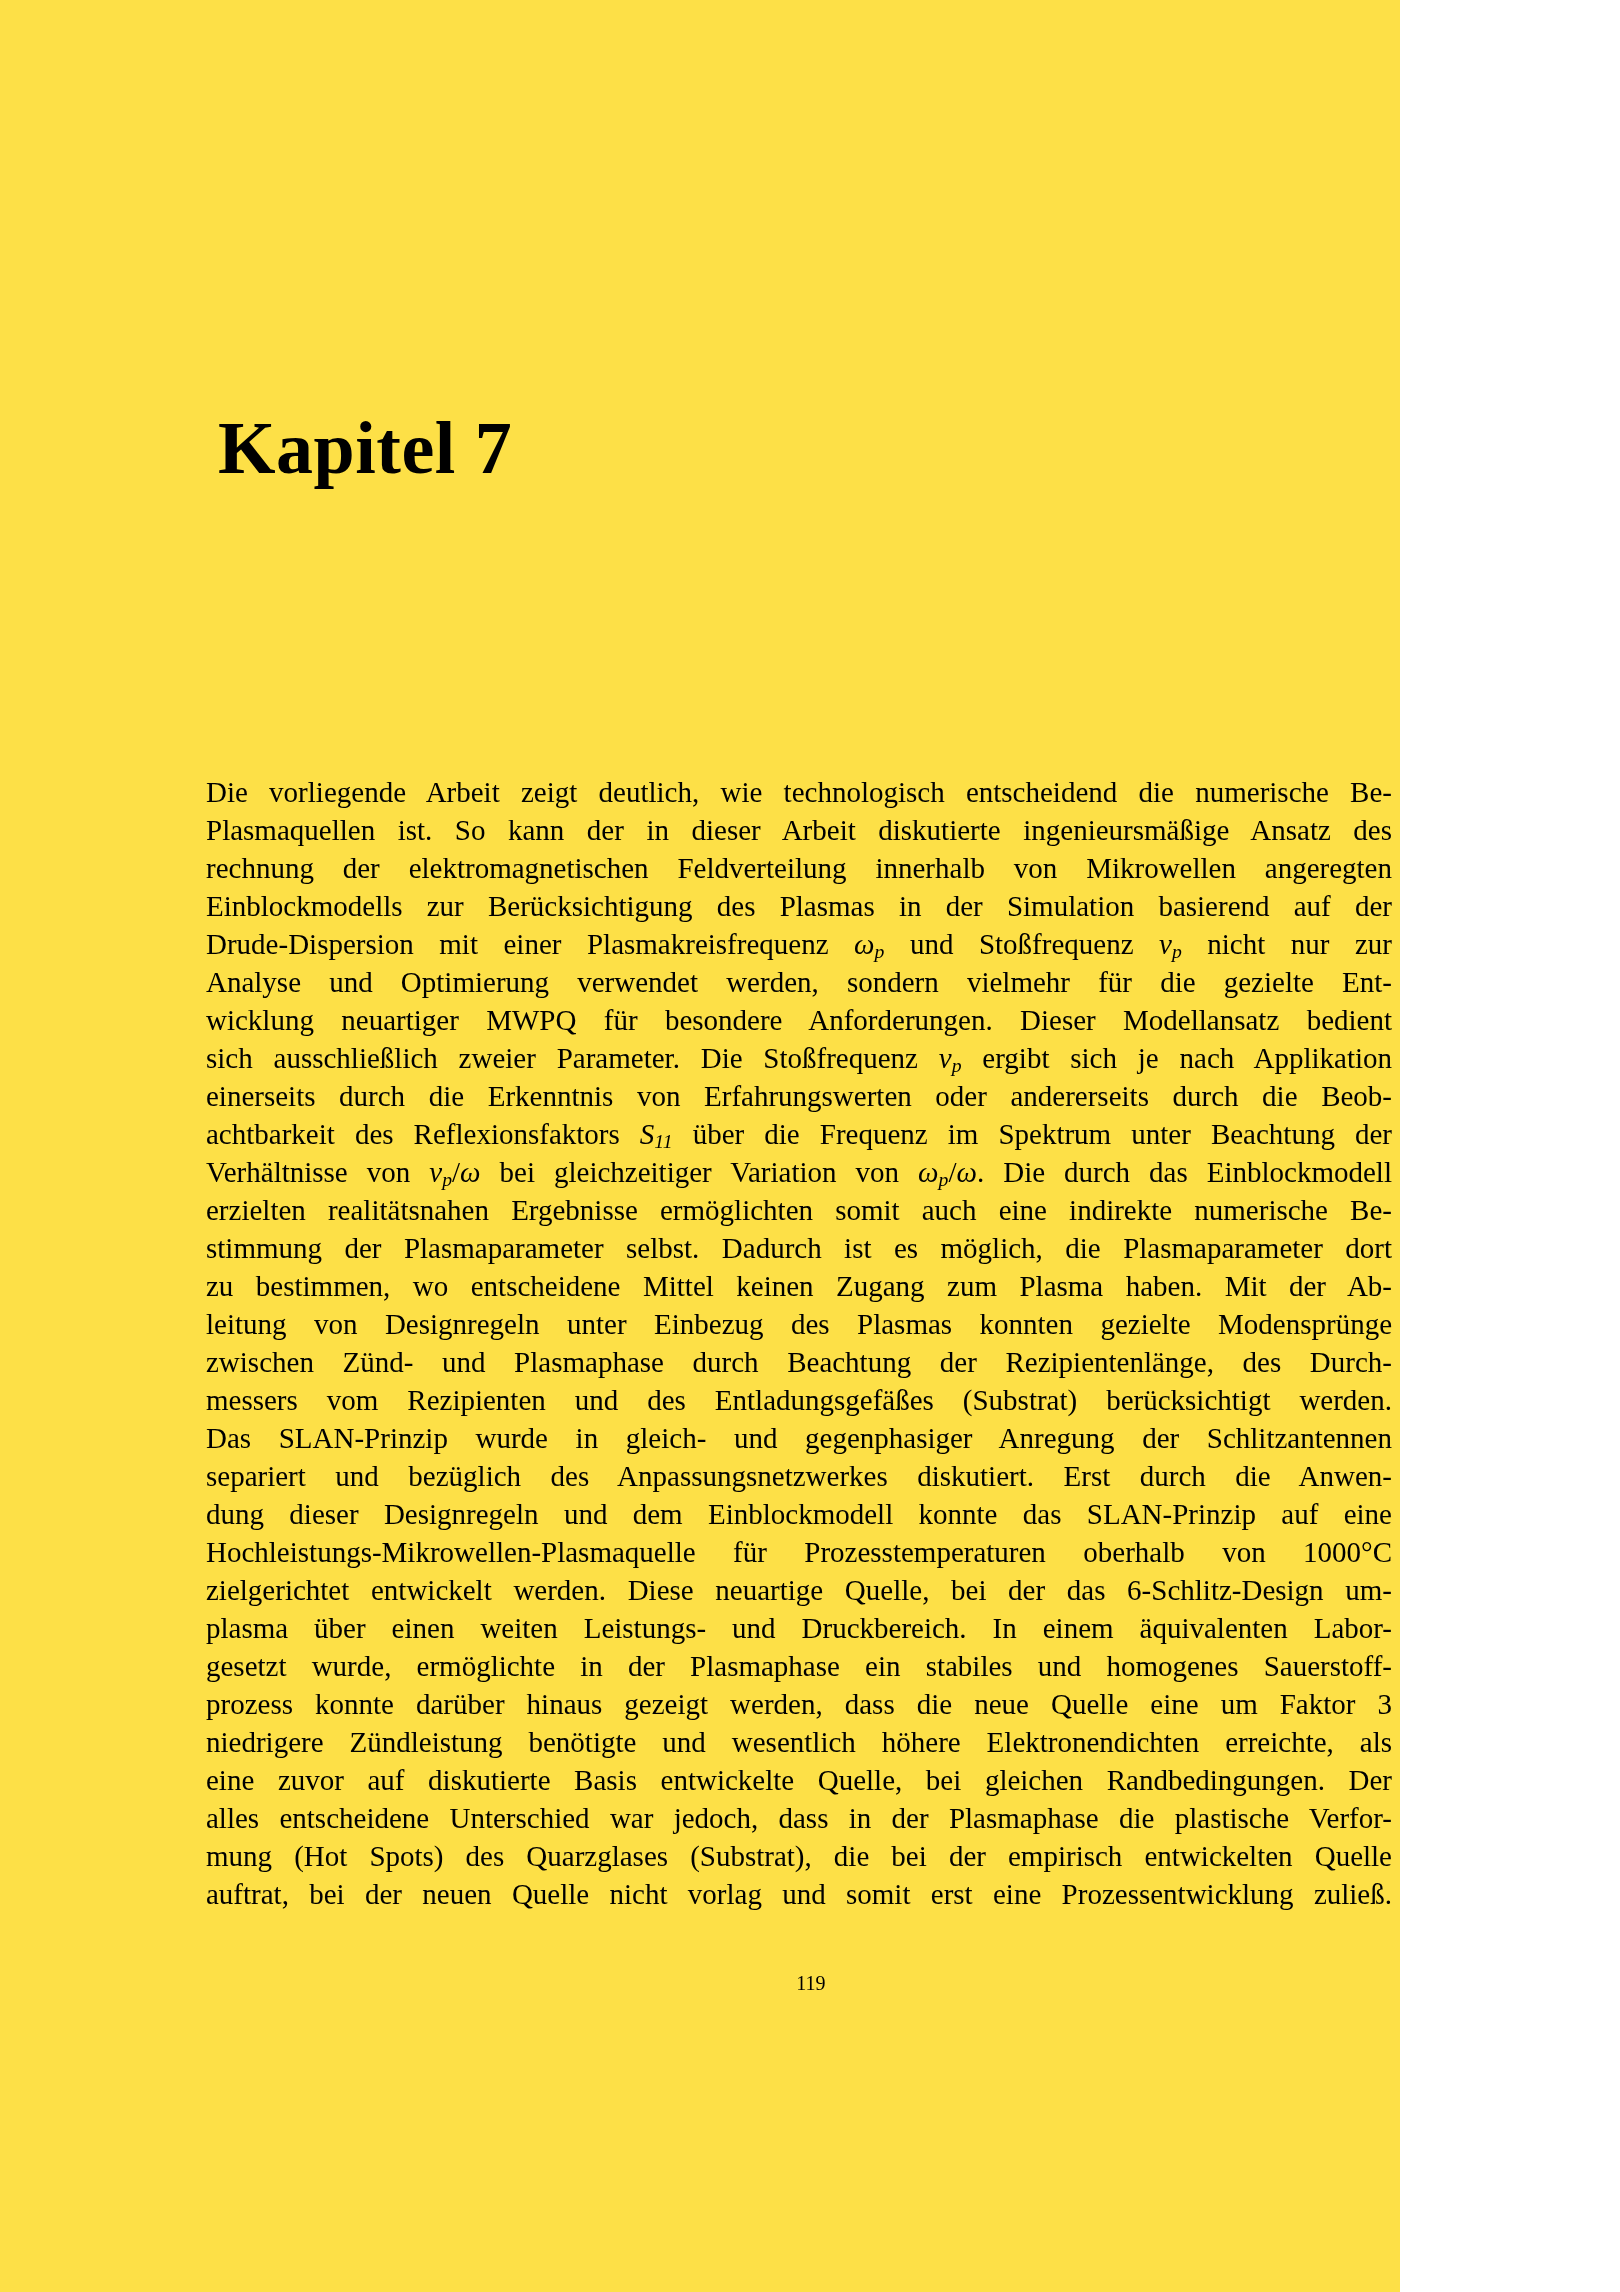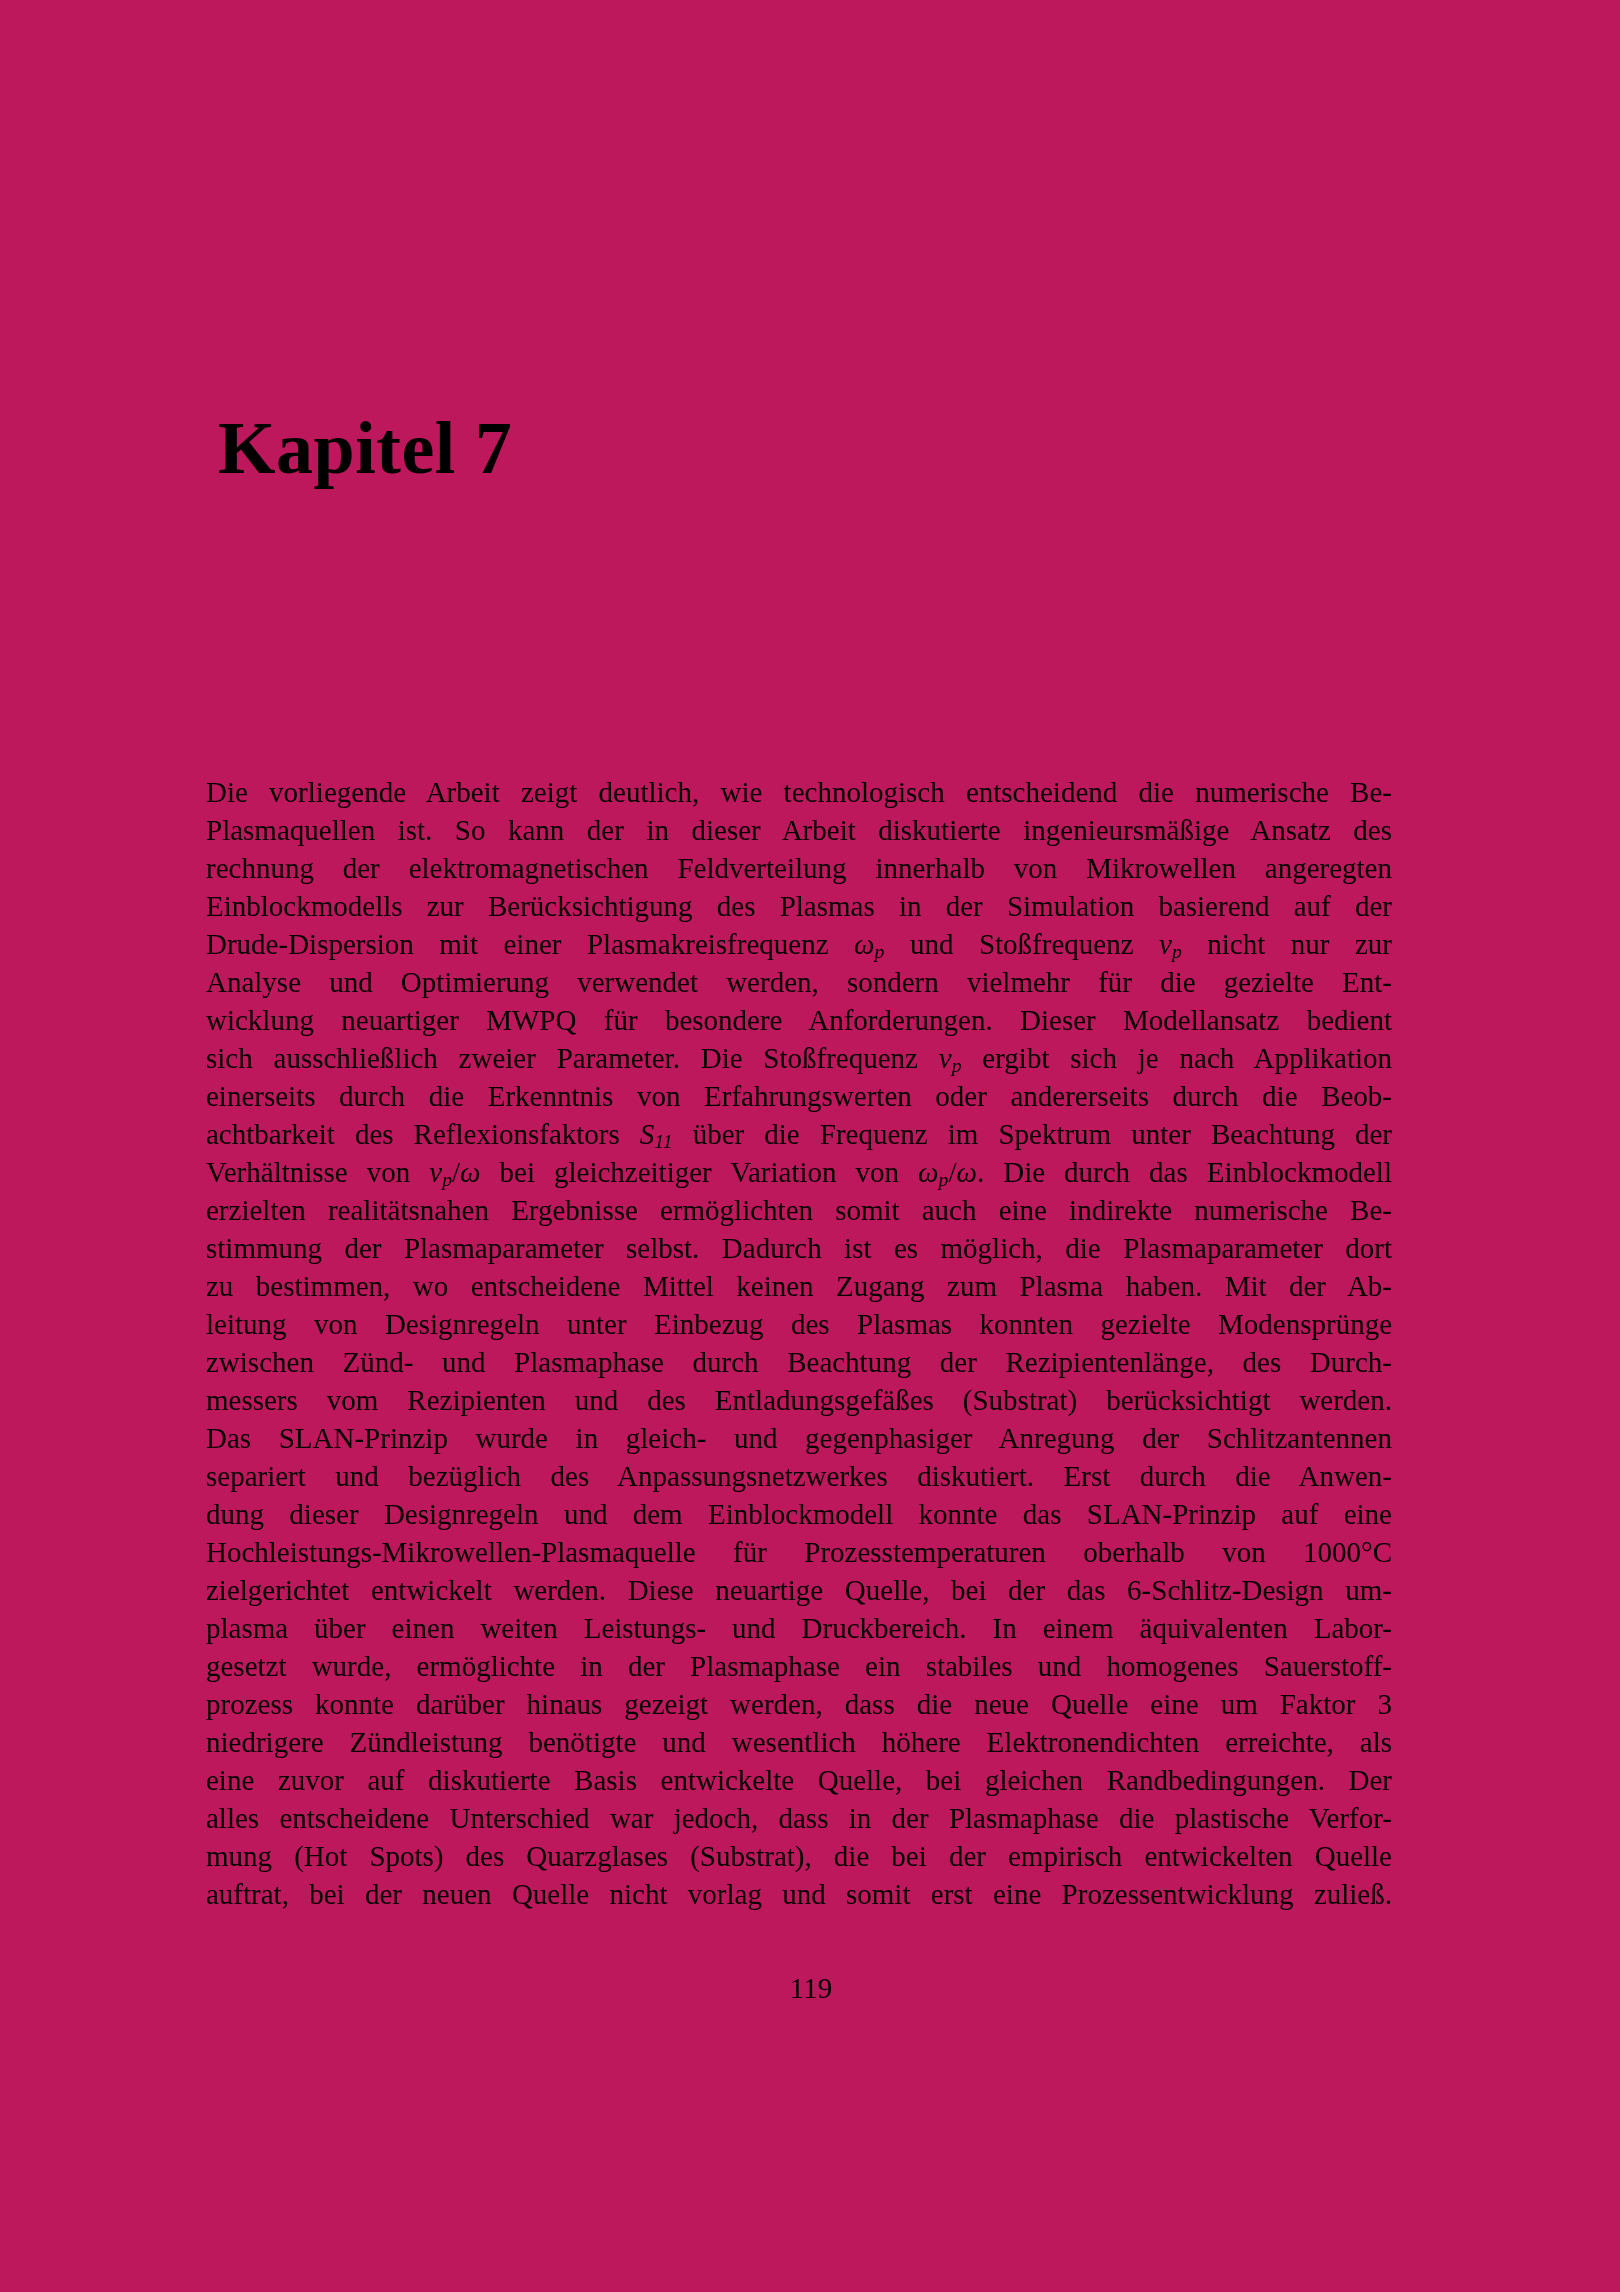--- a/index.html
+++ b/index.html
@@ -2,23 +2,23 @@
 <html><head>
 <meta charset="utf-8">
 <style>
   html, body {
     margin: 0;
     padding: 0;
     background: #ffffff;
   }
   .page {
     position: relative;
-    width: 1620px;
+    width: 1400px;
     height: 2293px;
-    background: #be185d;
+    background: #fde047;
     color: #000000;
     font-family: "Liberation Serif", "DejaVu Serif", serif;
     overflow: hidden;
     text-decoration: underline;
   }
   .chapter-number {
     position: absolute;
     left: 218px;
     top: 408px;
     font-size: 74px;
@@ -57,21 +57,21 @@
     line-height: 0;
     vertical-align: -0.22em;
     font-style: italic;
   }
   .page-number {
     position: absolute;
     left: 218px;
     top: 1972px;
     width: 1186px;
     text-align: center;
-    font-size: 29px;
+    font-size: 20px;
   }
 </style>
 </head>
 <body>
 
 <div class="page">
   <div class="chapter-number">Kapitel 7</div>
   <div class="body-text">
       <div class="line">Die vorliegende Arbeit zeigt deutlich, wie technologisch entscheidend die numerische Be-</div>
       <div class="line">Plasmaquellen ist. So kann der in dieser Arbeit diskutierte ingenieursmäßige Ansatz des</div>

